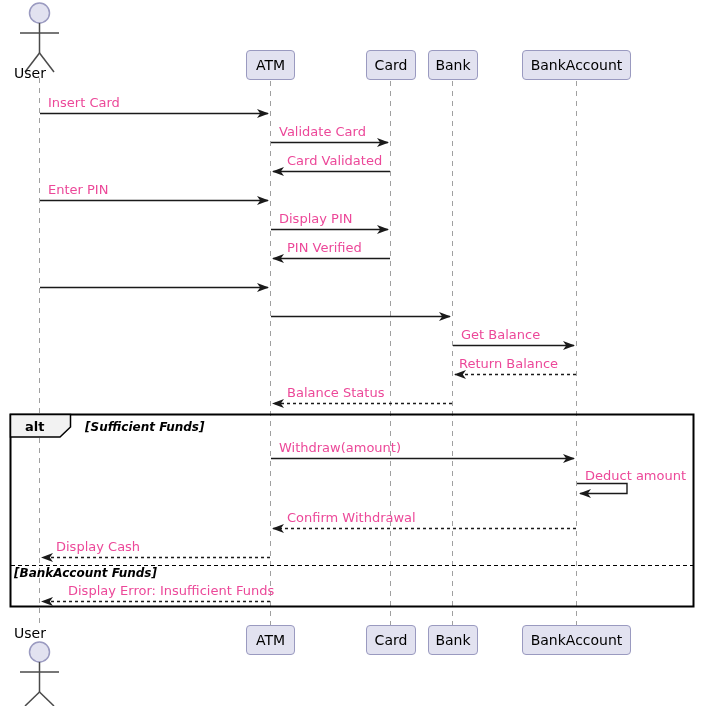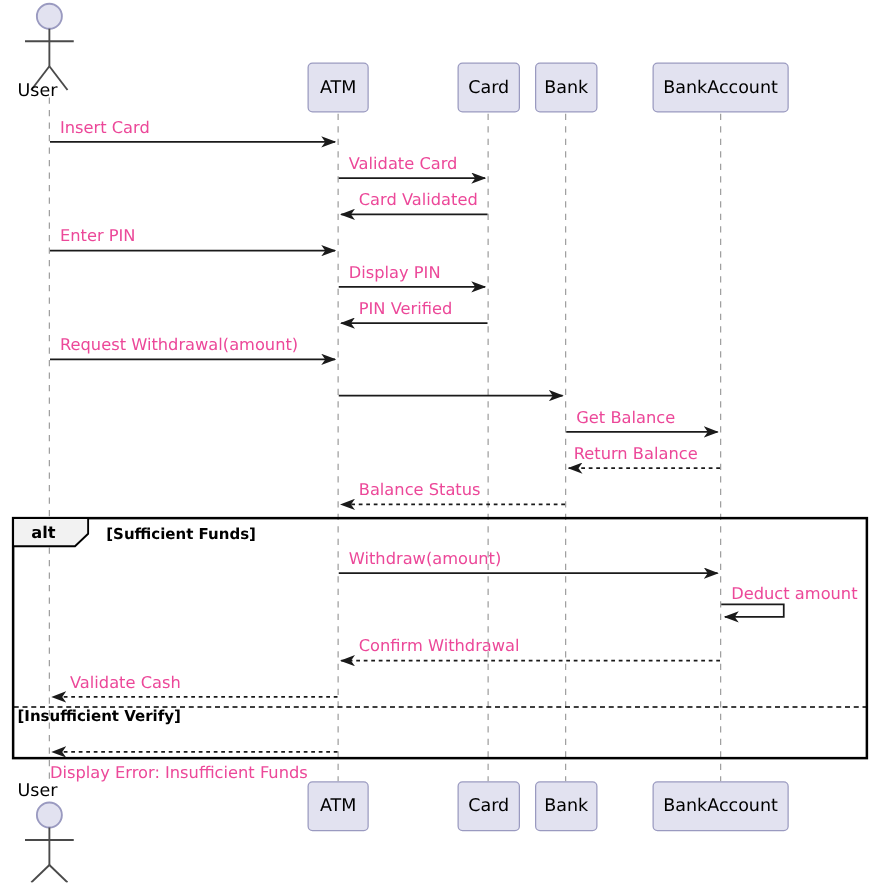--- a/index.html
+++ b/index.html
@@ -33,21 +33,21 @@
     box-sizing: border-box;
     background: #E2E2F0;
     border: 1px solid #9A9AC0;
     border-radius: 4px;
     color: #000000;
     font-size: 14px;
     line-height: 1;
     display: flex;
     align-items: center;
     justify-content: center;
-    height: 40px;
+    height: 30px;
     white-space: nowrap;
     box-shadow: 0 0 0 0 transparent;
   }
   
   .actor-label {
     position: absolute;
     font-size: 14px;
     color: #000000;
     white-space: nowrap;
   }
@@ -68,20 +68,21 @@
     white-space: nowrap;
     line-height: 1;
   }
   .frag-guard {
     position: absolute;
     font-size: 12px;
     font-weight: bold;
     color: #000000;
     white-space: nowrap;
     line-height: 1;
+    font-style: italic;
   }
 </style>
 </head>
 <body>
 
 <div id="diagram">
 
   <svg id="svg-layer" viewBox="0 0 702 706" xmlns="http://www.w3.org/2000/svg">
     <defs>
       <marker id="arrowhead" markerWidth="12" markerHeight="9" refX="11" refY="4.5" orient="auto" markerUnits="userSpaceOnUse">
@@ -170,27 +171,26 @@
 
   <div class="actor-label" style="left:14px; top:65px; width:50px;">User</div>
   <div class="actor-label" style="left:14px; top:625px; width:50px;">User</div>
 
   <div class="msg-label" style="left:48px; top:96px;">Insert Card</div>
   <div class="msg-label" style="left:279px; top:125px;">Validate Card</div>
   <div class="msg-label" style="left:287px; top:154px;">Card Validated</div>
   <div class="msg-label" style="left:48px; top:183px;">Enter PIN</div>
   <div class="msg-label" style="left:279px; top:212px;">Display PIN</div>
   <div class="msg-label" style="left:287px; top:241px;">PIN Verified</div>
-  <div class="msg-label" style="left:48px; top:270px;">Request Withdrawal(amount)</div>
   <div class="msg-label" style="left:461px; top:328px;">Get Balance</div>
   <div class="msg-label" style="left:459px; top:357px;">Return Balance</div>
   <div class="msg-label" style="left:287px; top:386px;">Balance Status</div>
   <div class="msg-label" style="left:279px; top:441px;">Withdraw(amount)</div>
   <div class="msg-label" style="left:585px; top:469px;">Deduct amount</div>
   <div class="msg-label" style="left:287px; top:511px;">Confirm Withdrawal</div>
-  <div class="msg-label" style="left:56px; top:540px;">Validate Cash</div>
-  <div class="msg-label" style="left:40px; top:584px;margin-top:28px;">Display Error: Insufficient Funds</div>
+  <div class="msg-label" style="left:56px; top:540px;">Display Cash</div>
+  <div class="msg-label" style="left:68px; top:584px;">Display Error: Insufficient Funds</div>
 
   <div class="frag-op" style="left:25px; top:420px;">alt</div>
   <div class="frag-guard" style="left:85px; top:421px;">[Sufficient Funds]</div>
-  <div class="frag-guard" style="left:14px; top:567px;">[Insufficient Verify]</div>
+  <div class="frag-guard" style="left:14px; top:567px;">[BankAccount Funds]</div>
 
 </div>
 
 </body></html>

